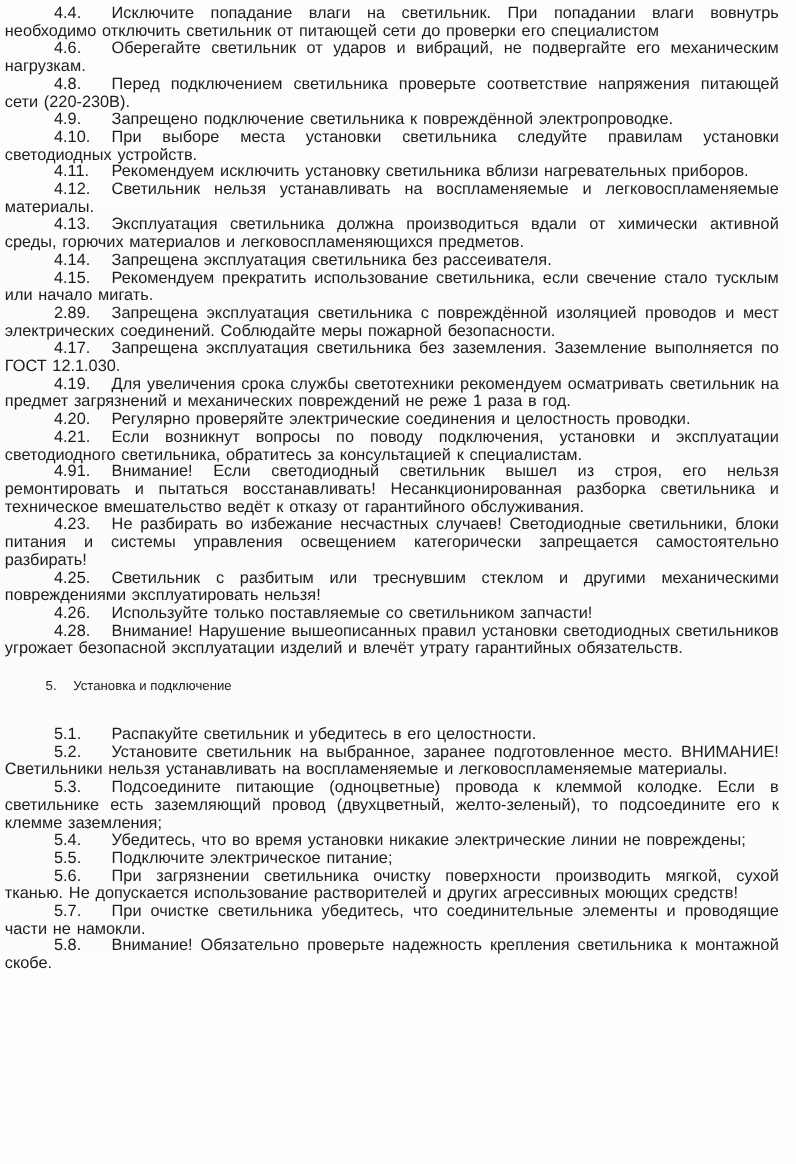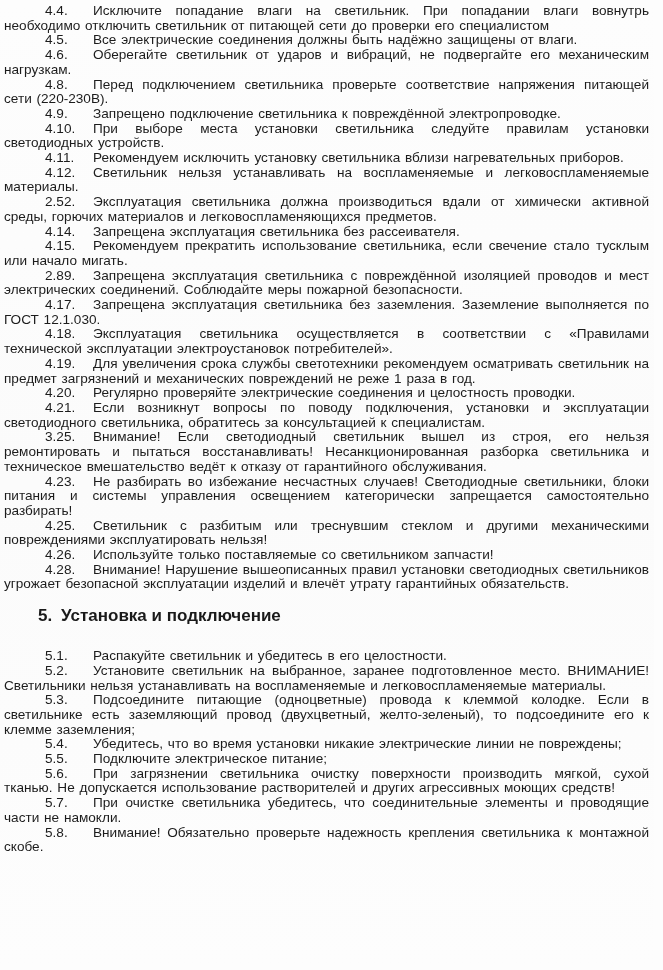--- a/index.html
+++ b/index.html
@@ -29,54 +29,52 @@
     line-height: 14.7px;
     word-spacing: 1px;
   }
   p.item .num {
     display: inline-block;
     width: 48px;
     text-indent: 0;
   }
   h2.section-heading {
     margin: 15px 0 24px 34px;
-    font-size: 17px;
+    font-size: 11px;
     line-height: 18px;
-    font-weight: bold;
+    font-weight: normal;
     color: #1a1a1a;
   }
   h2.section-heading .h-num {
     display: inline-block;
     width: 23px;
   }
 </style>
 </head>
 <body>
 
 <div class="page">
 
   <section>
     <p class="item"><span class="num">4.4.</span><span>Исключите попадание влаги на светильник. При попадании влаги вовнутрь необходимо отключить светильник от питающей сети до проверки его специалистом</span></p>
-    <p class="item"><span class="num">4.5.</span><span>Все электрические соединения должны быть надёжно защищены от влаги.</span></p>
     <p class="item"><span class="num">4.6.</span><span>Оберегайте светильник от ударов и вибраций, не подвергайте его механическим нагрузкам.</span></p>
     <p class="item"><span class="num">4.8.</span><span>Перед подключением светильника проверьте соответствие напряжения питающей сети (220-230В).</span></p>
     <p class="item"><span class="num">4.9.</span><span>Запрещено подключение светильника к повреждённой электропроводке.</span></p>
     <p class="item"><span class="num">4.10.</span><span>При выборе места установки светильника следуйте правилам установки светодиодных устройств.</span></p>
     <p class="item"><span class="num">4.11.</span><span>Рекомендуем исключить установку светильника вблизи нагревательных приборов.</span></p>
     <p class="item"><span class="num">4.12.</span><span>Светильник нельзя устанавливать на воспламеняемые и легковоспламеняемые материалы.</span></p>
-    <p class="item"><span class="num">2.52.</span><span>Эксплуатация светильника должна производиться вдали от химически активной среды, горючих материалов и легковоспламеняющихся предметов.</span></p>
+    <p class="item"><span class="num">4.13.</span><span>Эксплуатация светильника должна производиться вдали от химически активной среды, горючих материалов и легковоспламеняющихся предметов.</span></p>
     <p class="item"><span class="num">4.14.</span><span>Запрещена эксплуатация светильника без рассеивателя.</span></p>
     <p class="item"><span class="num">4.15.</span><span>Рекомендуем прекратить использование светильника, если свечение стало тусклым или начало мигать.</span></p>
     <p class="item"><span class="num">2.89.</span><span>Запрещена эксплуатация светильника с повреждённой изоляцией проводов и мест электрических соединений. Соблюдайте меры пожарной безопасности.</span></p>
     <p class="item"><span class="num">4.17.</span><span>Запрещена эксплуатация светильника без заземления. Заземление выполняется по ГОСТ 12.1.030.</span></p>
-    <p class="item"><span class="num">4.18.</span><span>Эксплуатация светильника осуществляется в соответствии с «Правилами технической эксплуатации электроустановок потребителей».</span></p>
     <p class="item"><span class="num">4.19.</span><span>Для увеличения срока службы светотехники рекомендуем осматривать светильник на предмет загрязнений и механических повреждений не реже 1 раза в год.</span></p>
     <p class="item"><span class="num">4.20.</span><span>Регулярно проверяйте электрические соединения и целостность проводки.</span></p>
     <p class="item"><span class="num">4.21.</span><span>Если возникнут вопросы по поводу подключения, установки и эксплуатации светодиодного светильника, обратитесь за консультацией к специалистам.</span></p>
-    <p class="item"><span class="num">3.25.</span><span>Внимание! Если светодиодный светильник вышел из строя, его нельзя ремонтировать и пытаться восстанавливать! Несанкционированная разборка светильника и техническое вмешательство ведёт к отказу от гарантийного обслуживания.</span></p>
+    <p class="item"><span class="num">4.91.</span><span>Внимание! Если светодиодный светильник вышел из строя, его нельзя ремонтировать и пытаться восстанавливать! Несанкционированная разборка светильника и техническое вмешательство ведёт к отказу от гарантийного обслуживания.</span></p>
     <p class="item"><span class="num">4.23.</span><span>Не разбирать во избежание несчастных случаев! Светодиодные светильники, блоки питания и системы управления освещением категорически запрещается самостоятельно разбирать!</span></p>
     <p class="item"><span class="num">4.25.</span><span>Светильник с разбитым или треснувшим стеклом и другими механическими повреждениями эксплуатировать нельзя!</span></p>
     <p class="item"><span class="num">4.26.</span><span>Используйте только поставляемые со светильником запчасти!</span></p>
     <p class="item"><span class="num">4.28.</span><span>Внимание! Нарушение вышеописанных правил установки светодиодных светильников угрожает безопасной эксплуатации изделий и влечёт утрату гарантийных обязательств.</span></p>
   </section>
 
   <h2 class="section-heading"><span class="h-num">5.</span><span>Установка и подключение</span></h2>
 
   <section>
     <p class="item"><span class="num">5.1.</span><span>Распакуйте светильник и убедитесь в его целостности.</span></p>

